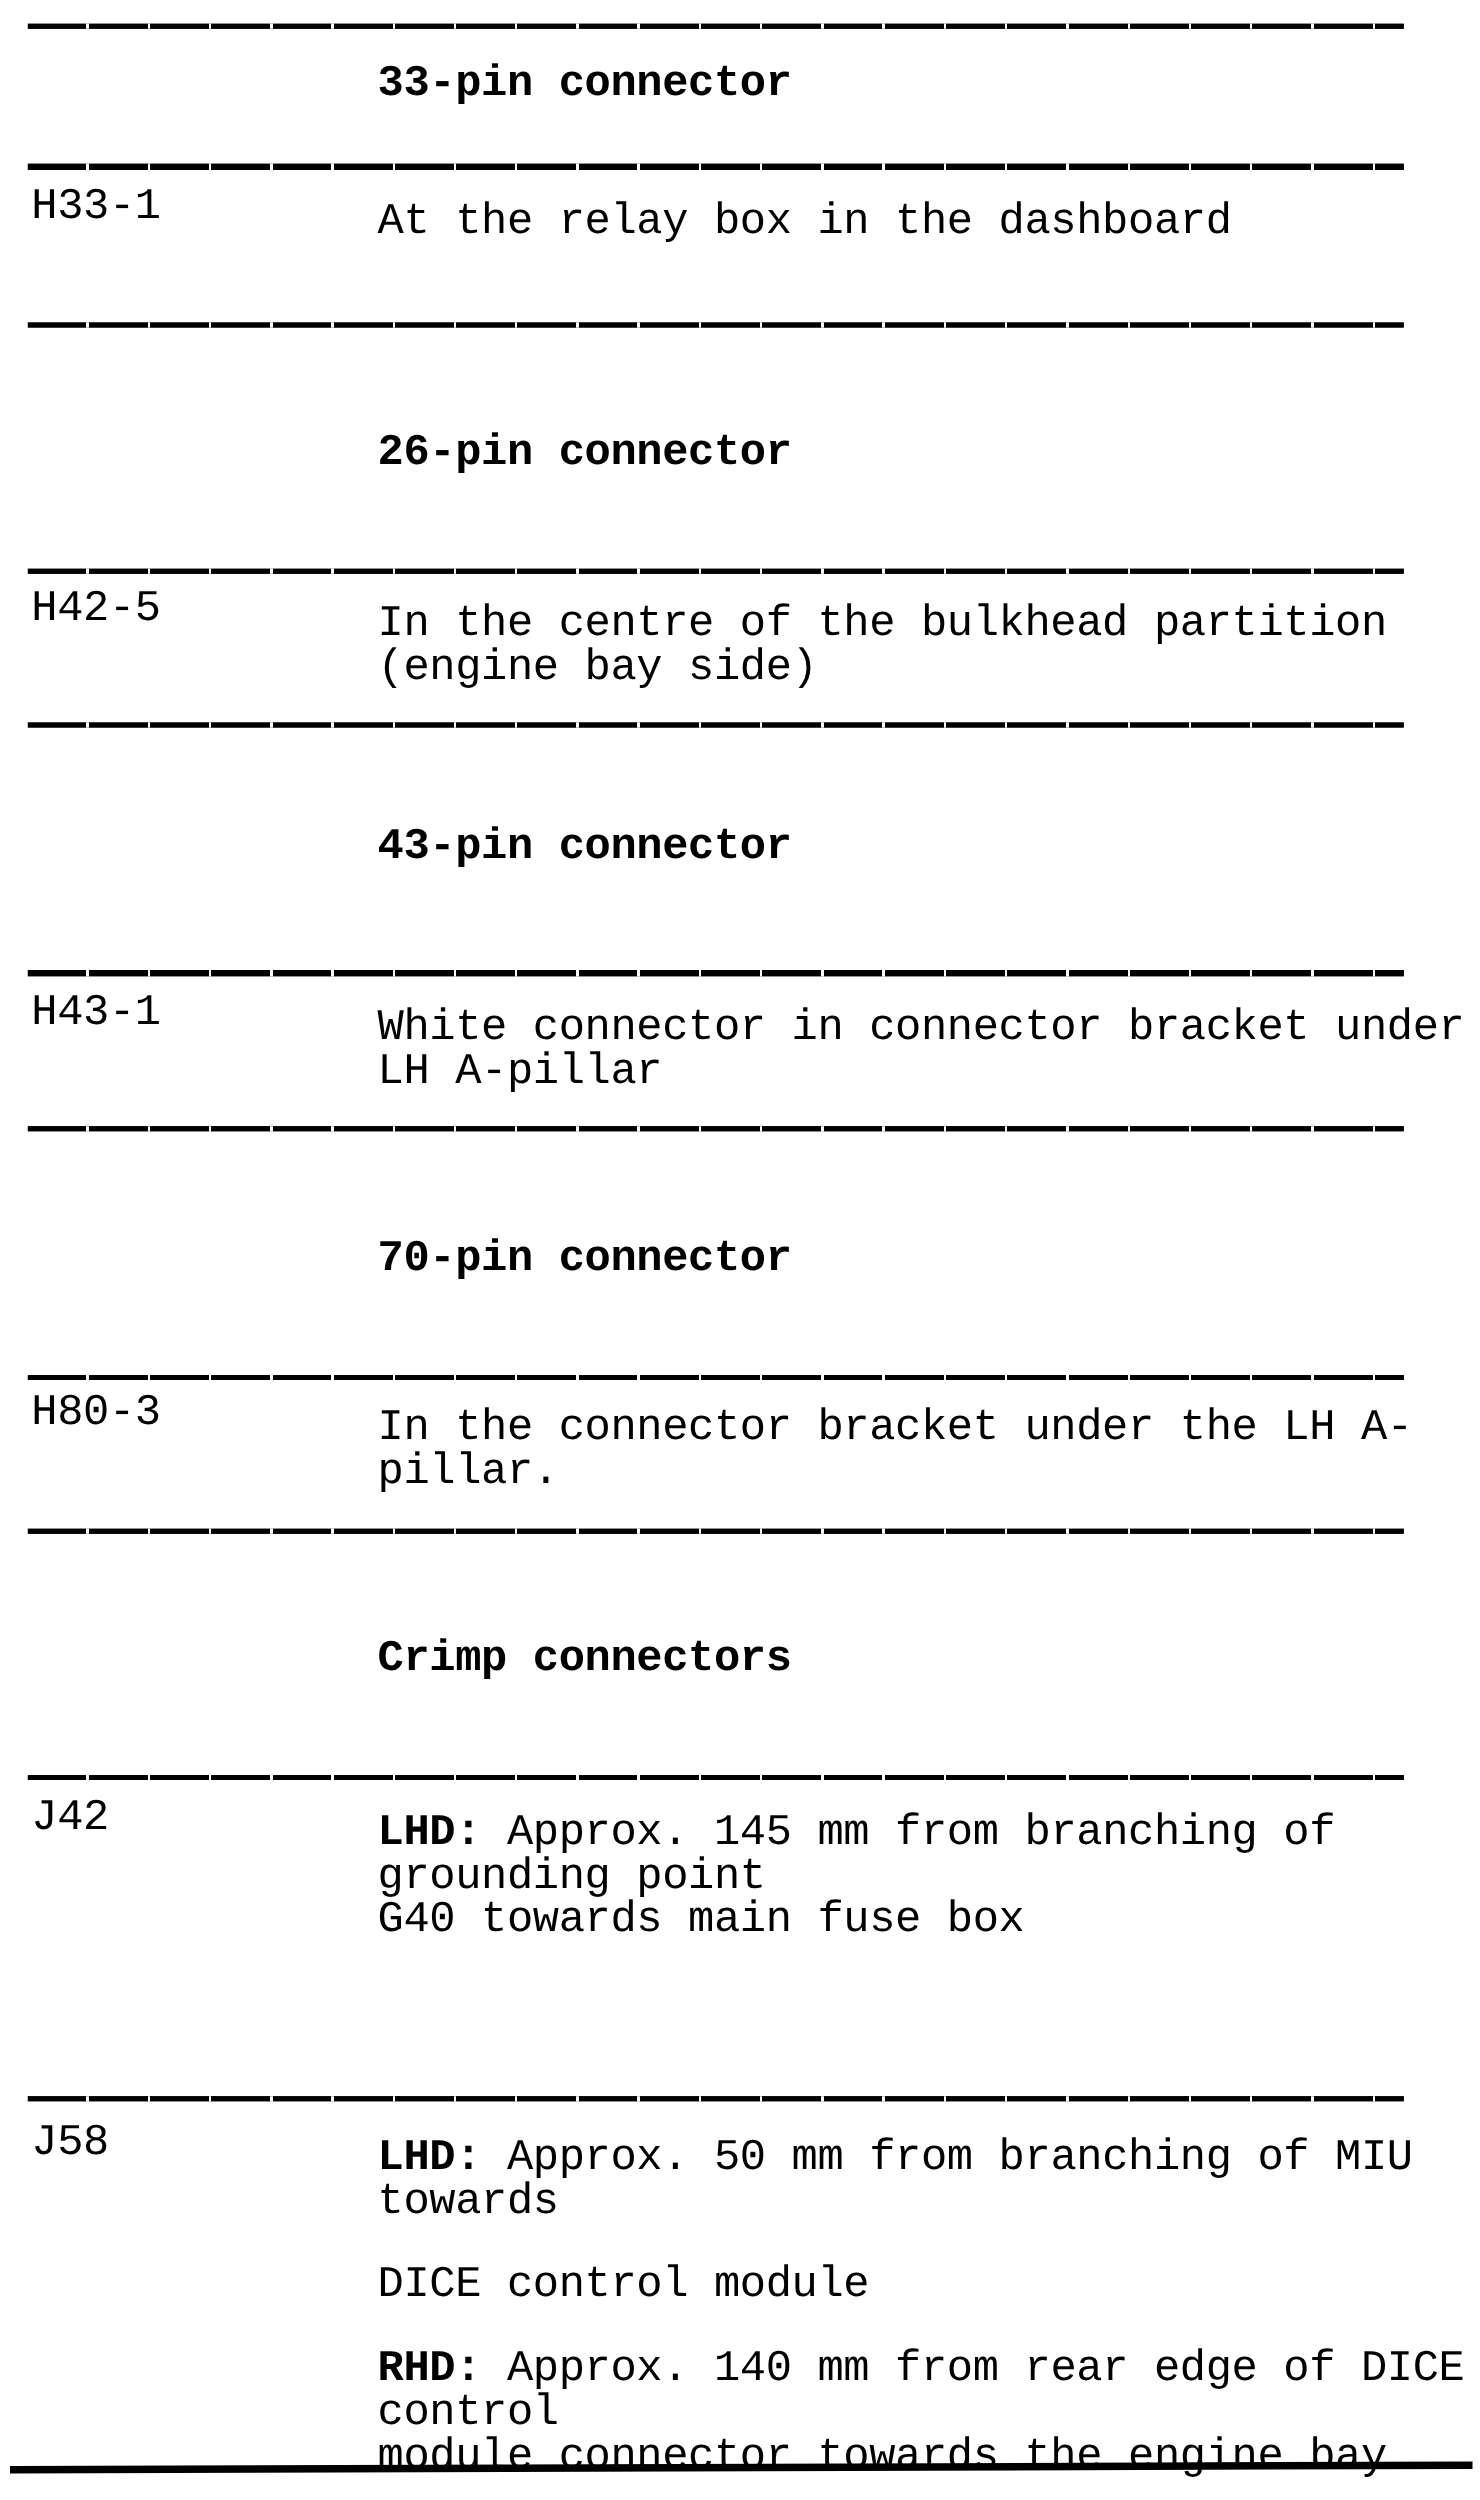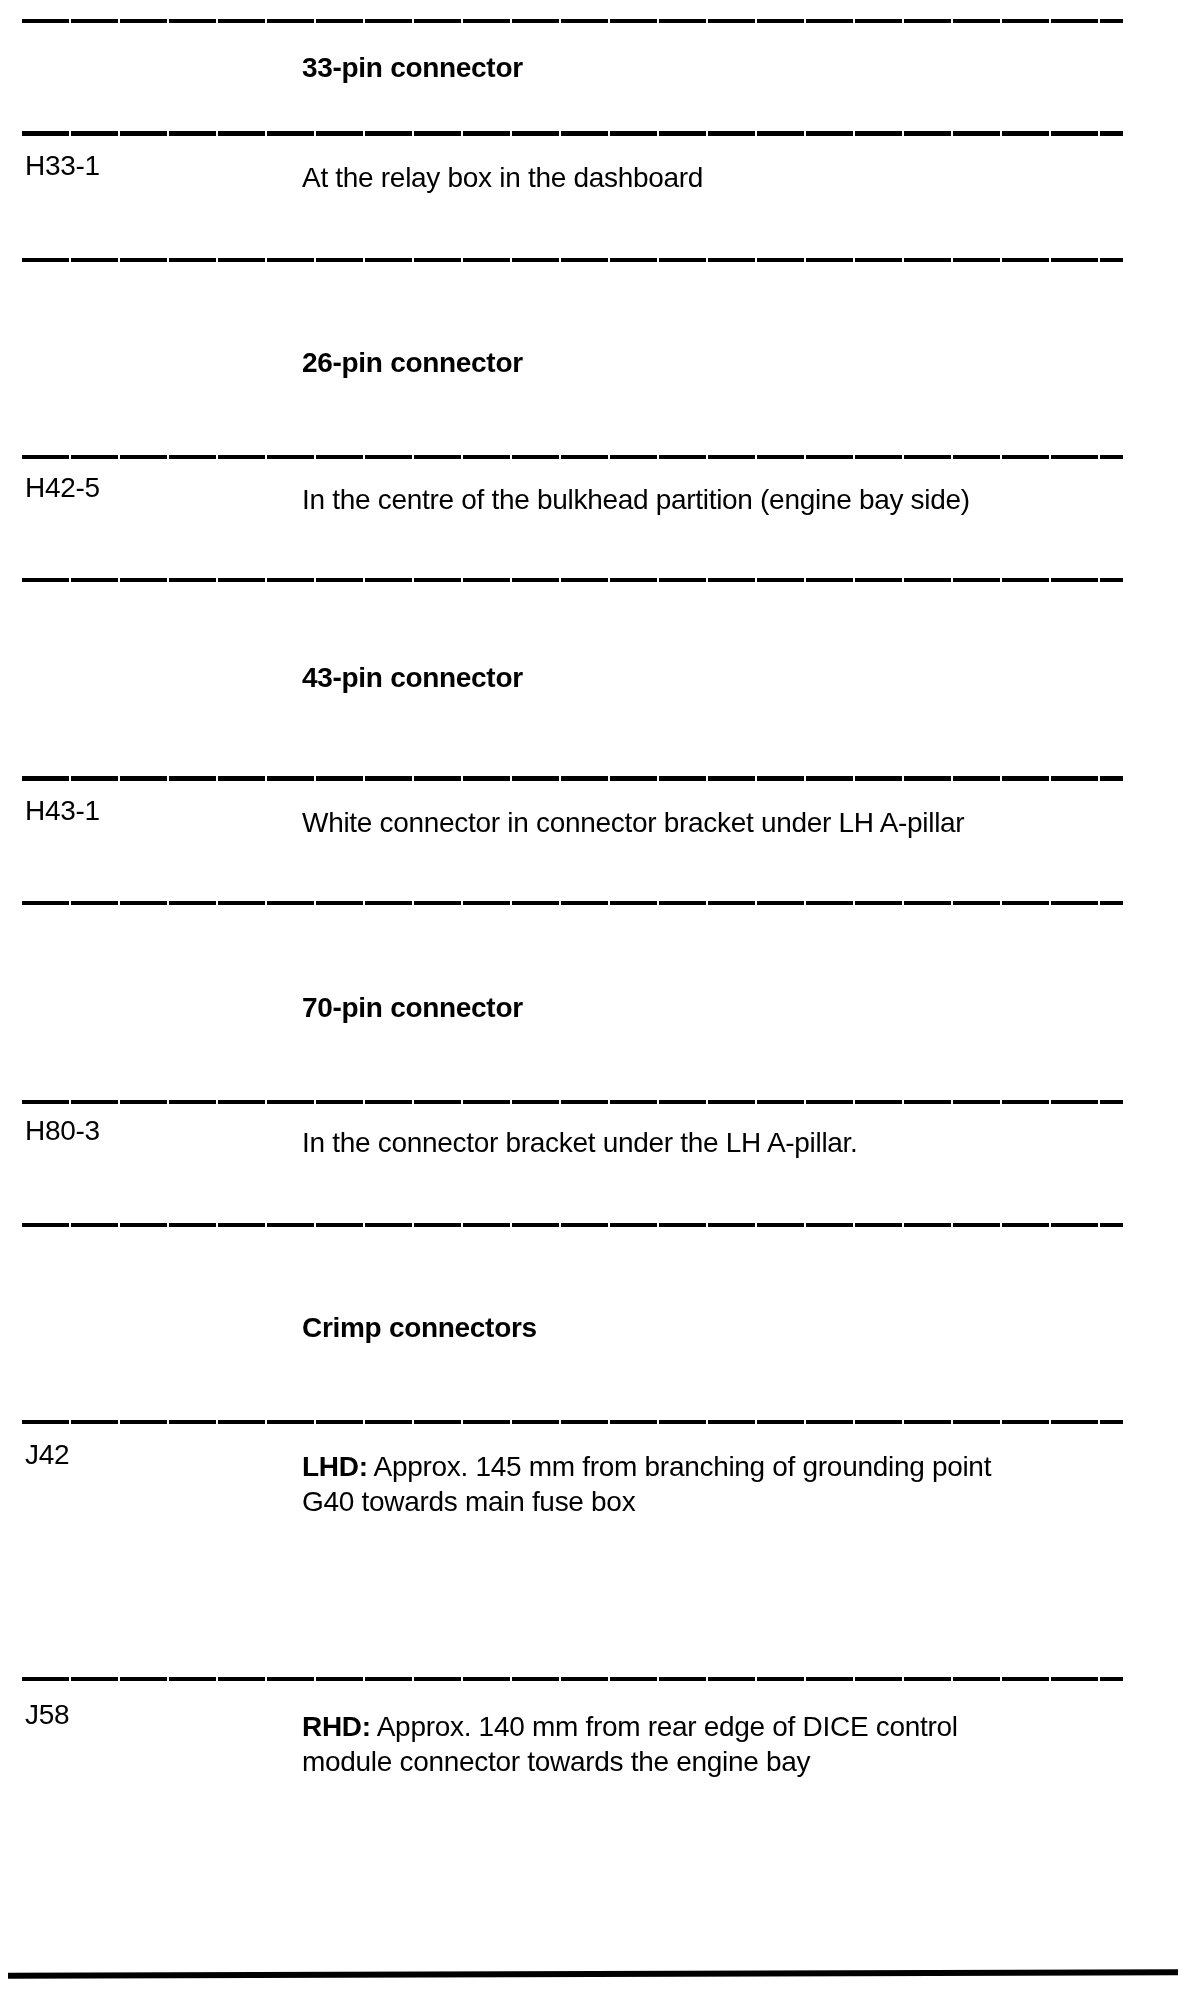--- a/index.html
+++ b/index.html
@@ -6,22 +6,22 @@
     margin: 0;
     padding: 0;
     background: #ffffff;
   }
   .page {
     position: relative;
     width: 1184px;
     height: 2000px;
     background: #ffffff;
     overflow: hidden;
-    font-family: Liberation Sans, sans-serif;
-    font-size: 28px;
+    font-family: Liberation Mono, monospace;
+    font-size: 35px;
     line-height: 35px;
     color: #000000;
     letter-spacing: -0.3px;
   }
   .rule {
     position: absolute;
     left: 22px;
     width: 1101px;
     height: 4px;
     background-color: #000;
@@ -115,20 +115,22 @@
         <p><strong>LHD:</strong><span> Approx. 145 mm from branching of grounding point
 G40 towards main fuse box</span></p>
       </div>
     </div>
 
     <div class="rule" style="top:1677px"></div>
 
     <div>
       <div class="code" style="top:1697px">J58</div>
       <div class="desc" style="top:1697px">
+        <p><strong>LHD:</strong><span> Approx. 50 mm from branching of MIU towards</span></p>
+        <p><strong></strong><span>DICE control module</span></p>
         <p><strong>RHD:</strong><span> Approx. 140 mm from rear edge of DICE control
 module connector towards the engine bay</span></p>
       </div>
     </div>
   </div>
 
   <div class="bottom-bar" style="top:1971px"></div>
 
 </div>
 

